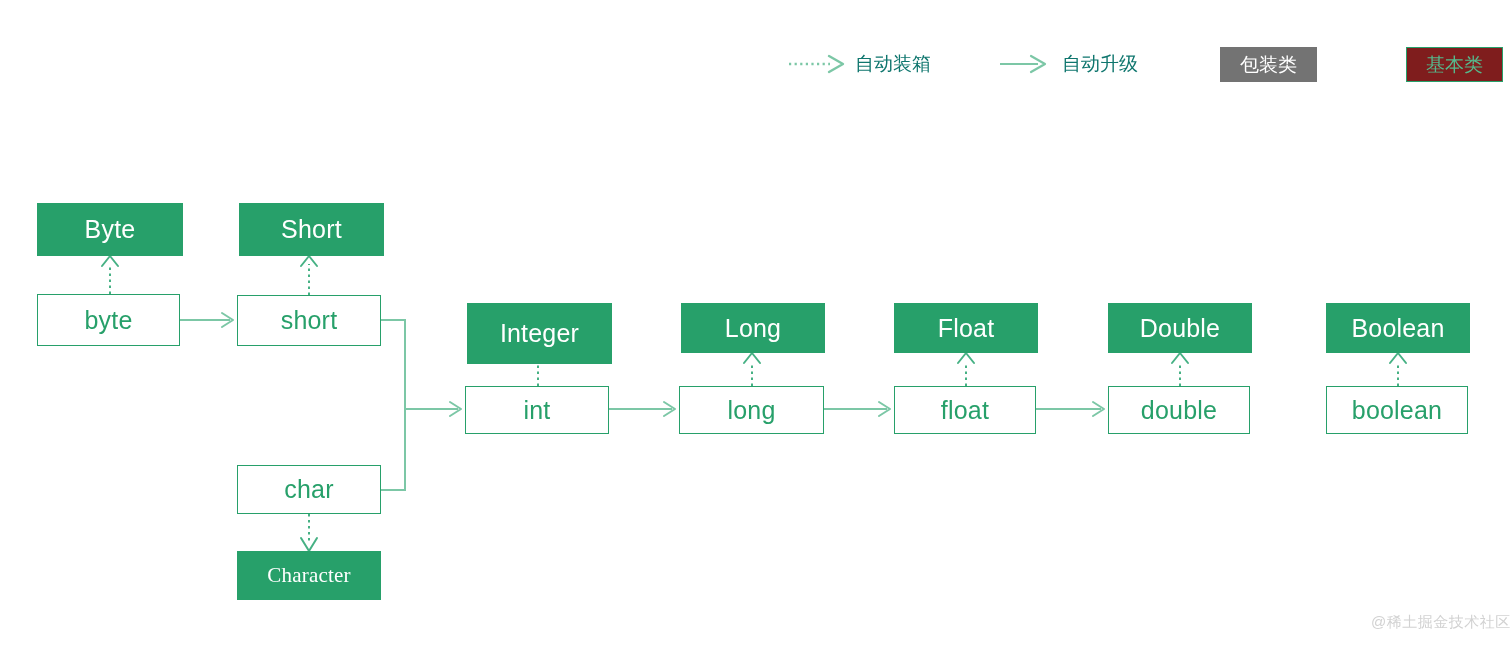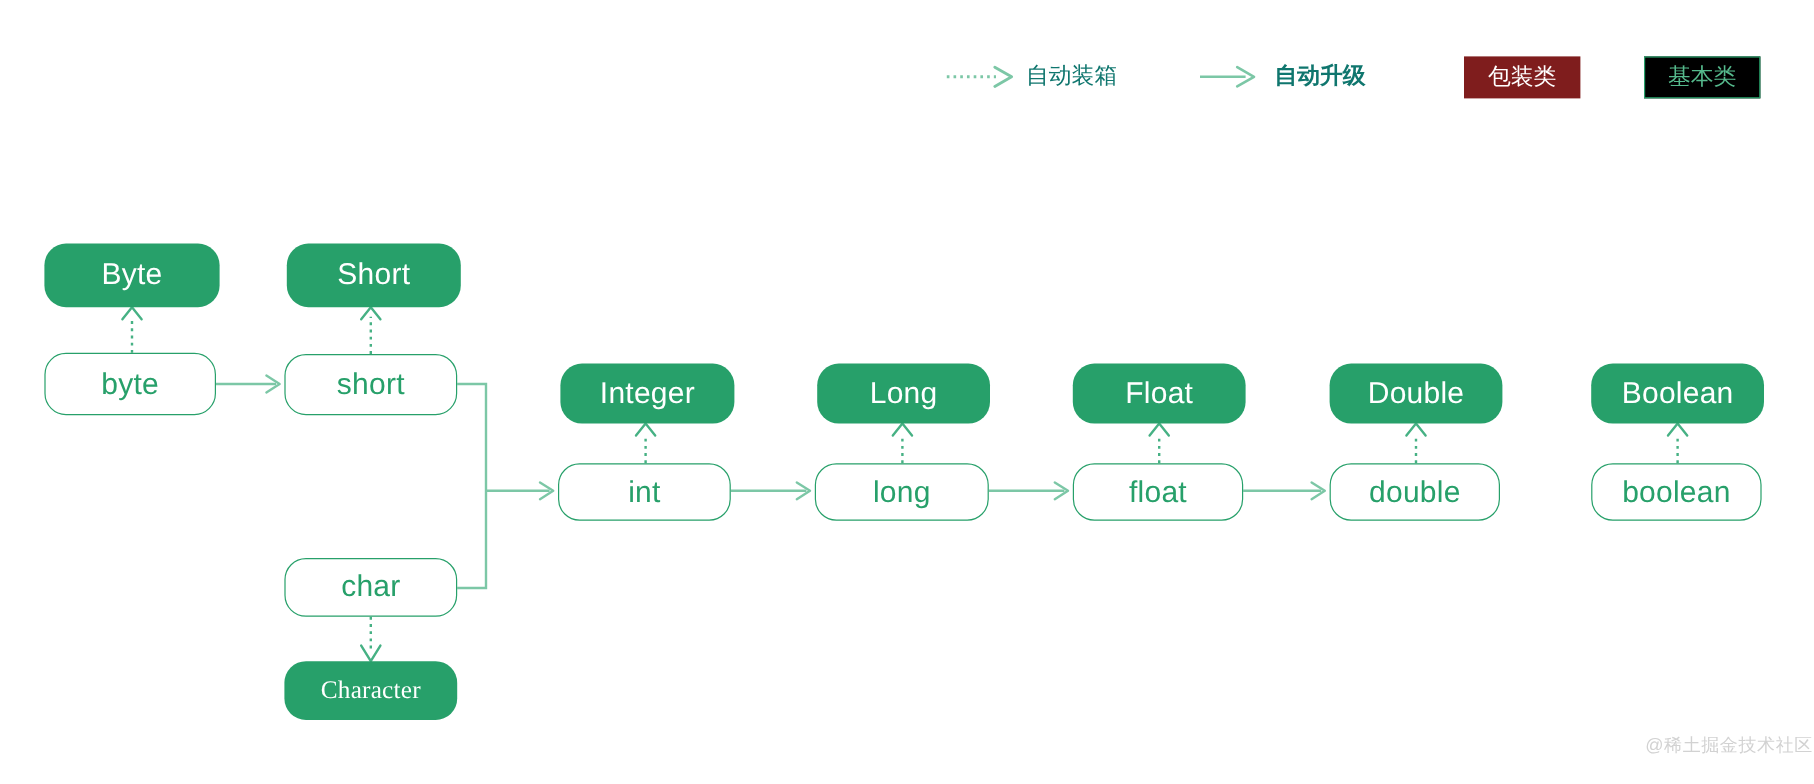--- a/index.html
+++ b/index.html
@@ -28,21 +28,20 @@
   
   .node {
     position: absolute;
     box-sizing: border-box;
     display: flex;
     align-items: center;
     justify-content: center;
     line-height: 1;
     white-space: nowrap;
     letter-spacing: .2px;
-    border-radius: 18px;
   }
   .node.wrapper {
     background: #27a06a;
     color: #ffffff;
     border: none;
     font-size: 25px;
   }
   .node.wrapper.small {
     font-size: 21px;
     font-family: Liberation Serif, serif;
@@ -65,28 +64,29 @@
     position: absolute;
     box-sizing: border-box;
     display: flex;
     align-items: center;
     justify-content: center;
     font-size: 19px;
     line-height: 1;
     white-space: nowrap;
   }
   .legend-chip.filled {
-    background: #7f1d1d;
+    background: #737373;
     color: #ffffff;
     border: none;
   }
   .legend-chip.outline {
-    background: #000000;
+    background: #7f1d1d;
     color: #55b98c;
     border: 1.6px solid #27a06a;
+    margin-left: 36px;
   }
   
   .watermark {
     position: absolute;
     color: #d2d2d2;
     font-size: 15px;
     line-height: 1;
     white-space: nowrap;
     letter-spacing: .5px;
     margin-left: 44px;
@@ -161,31 +161,31 @@
       <polyline points="829,56 843,64 829,72" stroke-width="2.4" stroke-linecap="round" stroke-linejoin="round"></polyline>
     </g>
     <g stroke="#7cc7a6" fill="none">
       <line x1="1000" y1="64" x2="1038" y2="64" stroke-width="2.2"></line>
       <polyline points="1031,56 1045,64 1031,72" stroke-width="2.2" stroke-linecap="round" stroke-linejoin="round"></polyline>
     </g>
   </svg>
 
   <div class="legend-label" style="left:855px; top:54px;">自动装箱</div>
 
-  <div class="legend-label" style="left:1062px; top:54px;font-weight:bold;">自动升级</div>
+  <div class="legend-label" style="left:1062px; top:54px;">自动升级</div>
 
   <div class="legend-chip filled" style="left:1220px; top:47px; width:97px; height:35px;">包装类</div>
 
   <div class="legend-chip outline" style="left:1370px; top:47px; width:97px; height:35px;">基本类</div>
 
   <div class="node wrapper" style="left:37px; top:203px; width:146px; height:53px;">Byte</div>
 
   <div class="node wrapper" style="left:239px; top:203px; width:145px; height:53px;">Short</div>
 
-  <div class="node wrapper" style="left:467px; top:303px; width:145px; height:50px;">Integer</div>
+  <div class="node wrapper" style="left:467px; top:303px; width:145px; height:61px;">Integer</div>
 
   <div class="node wrapper" style="left:681px; top:303px; width:144px; height:50px;">Long</div>
 
   <div class="node wrapper" style="left:894px; top:303px; width:144px; height:50px;">Float</div>
 
   <div class="node wrapper" style="left:1108px; top:303px; width:144px; height:50px;">Double</div>
 
   <div class="node wrapper" style="left:1326px; top:303px; width:144px; height:50px;">Boolean</div>
 
   <div class="node wrapper small" style="left:237px; top:551px; width:144px; height:49px;">Character</div>

